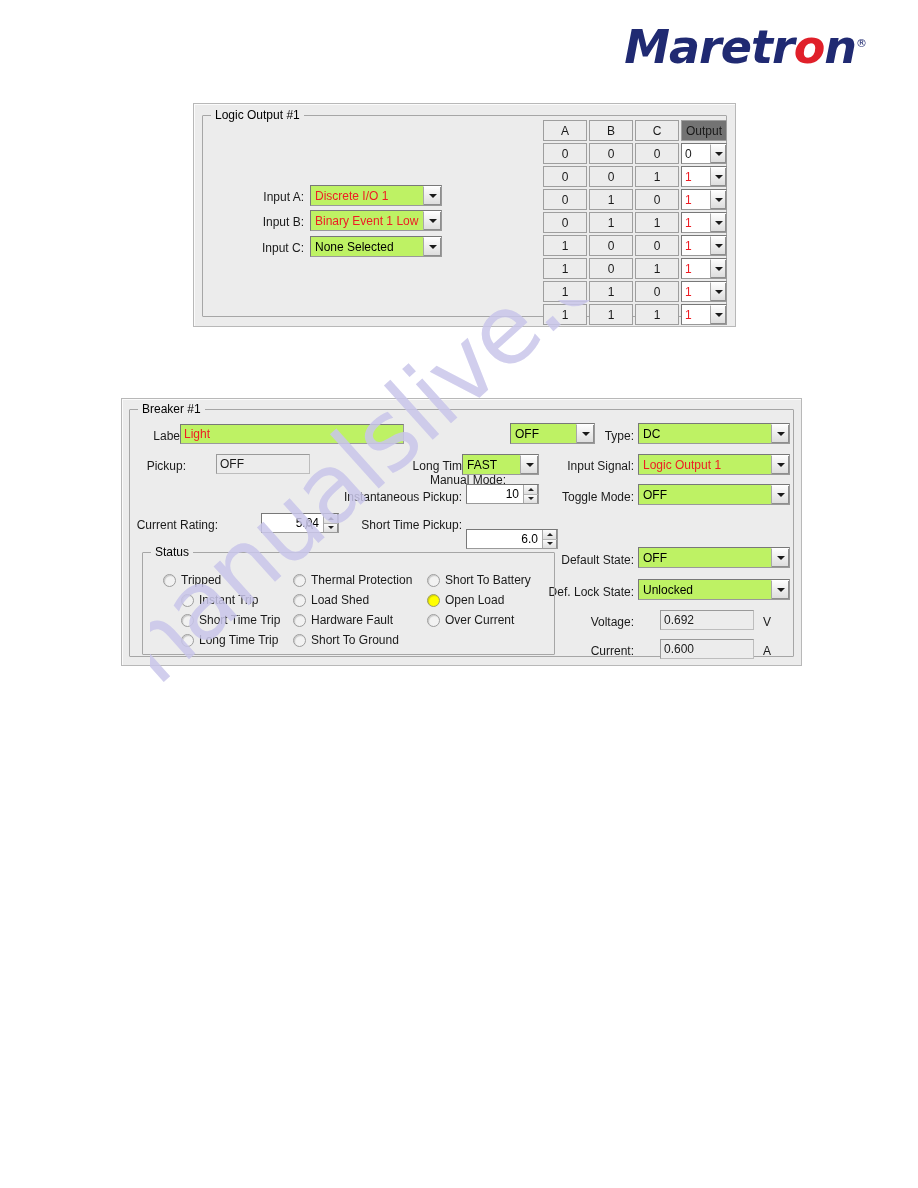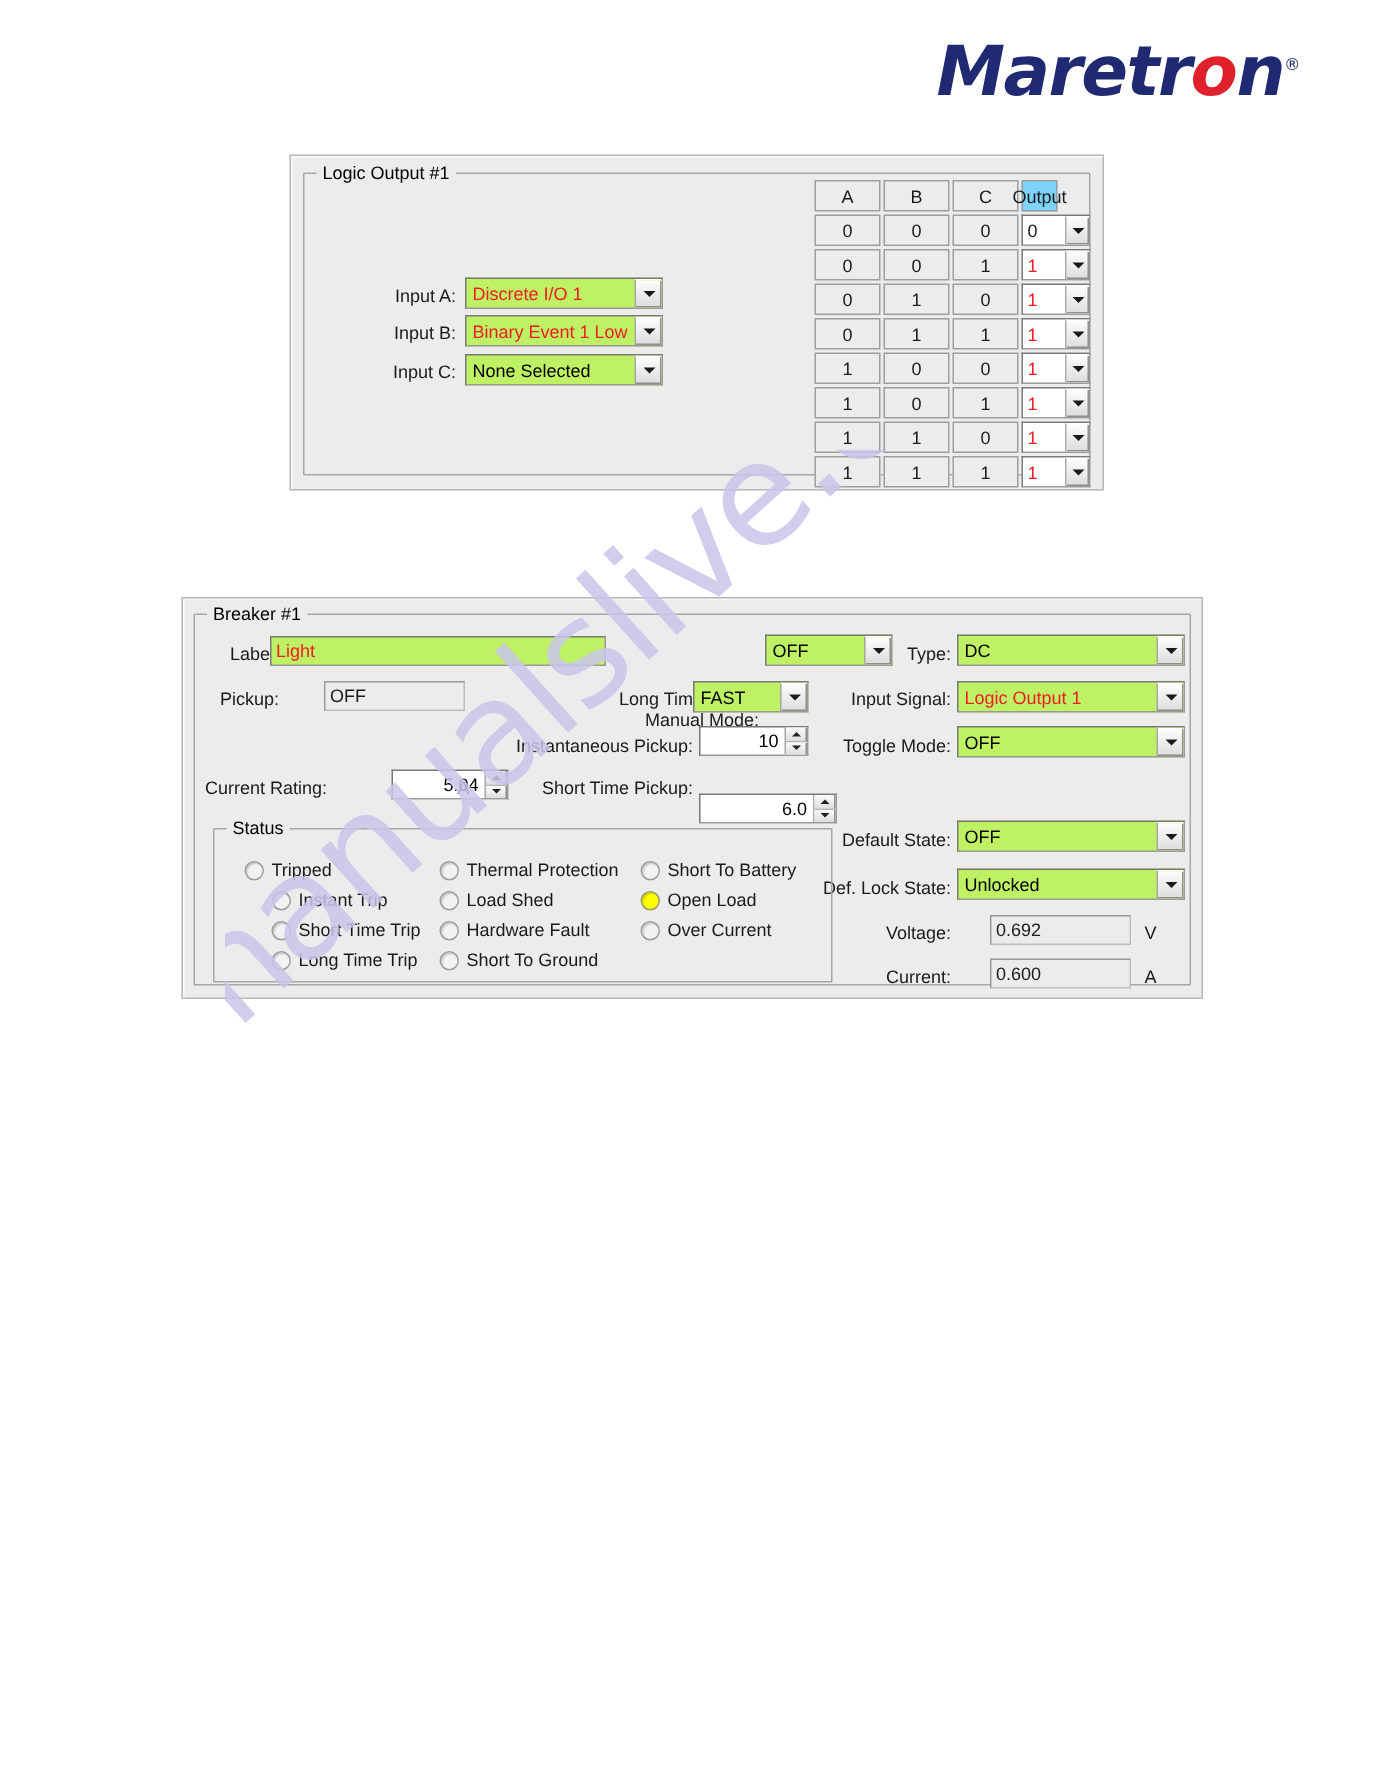--- a/index.html
+++ b/index.html
@@ -149,21 +149,21 @@
   .tt-out .ov{flex:1;padding-left:3px;}
   .tt-out.red .ov{color:#ee1d24;}
   .tt-out .ob{
     width:15px;flex:0 0 15px;align-self:stretch;
     background:linear-gradient(#fdfdfd,#dcdcdc);
     border-left:1px solid #a8a8a8;border-top:1px solid #fff;
     box-shadow:inset -1px -1px 0 #8e8e8e;
     display:flex;align-items:center;justify-content:center;
   }
   .tt-hdr-out{
-    width:24px;height:21px;box-sizing:border-box;background:#7dd3fc;
+    width:46px;height:21px;box-sizing:border-box;background:#737373;
     border:1px solid #9e9e9e;display:flex;align-items:center;justify-content:center;
     font-size:12px;color:#1a1a1a;margin-bottom:2px;
   }
   .unit{position:absolute;font-size:12px;color:#1a1a1a;}
 </style>
 </head>
 <body>
 
 <div id="watermark">
   <span>manualslive.com</span>

